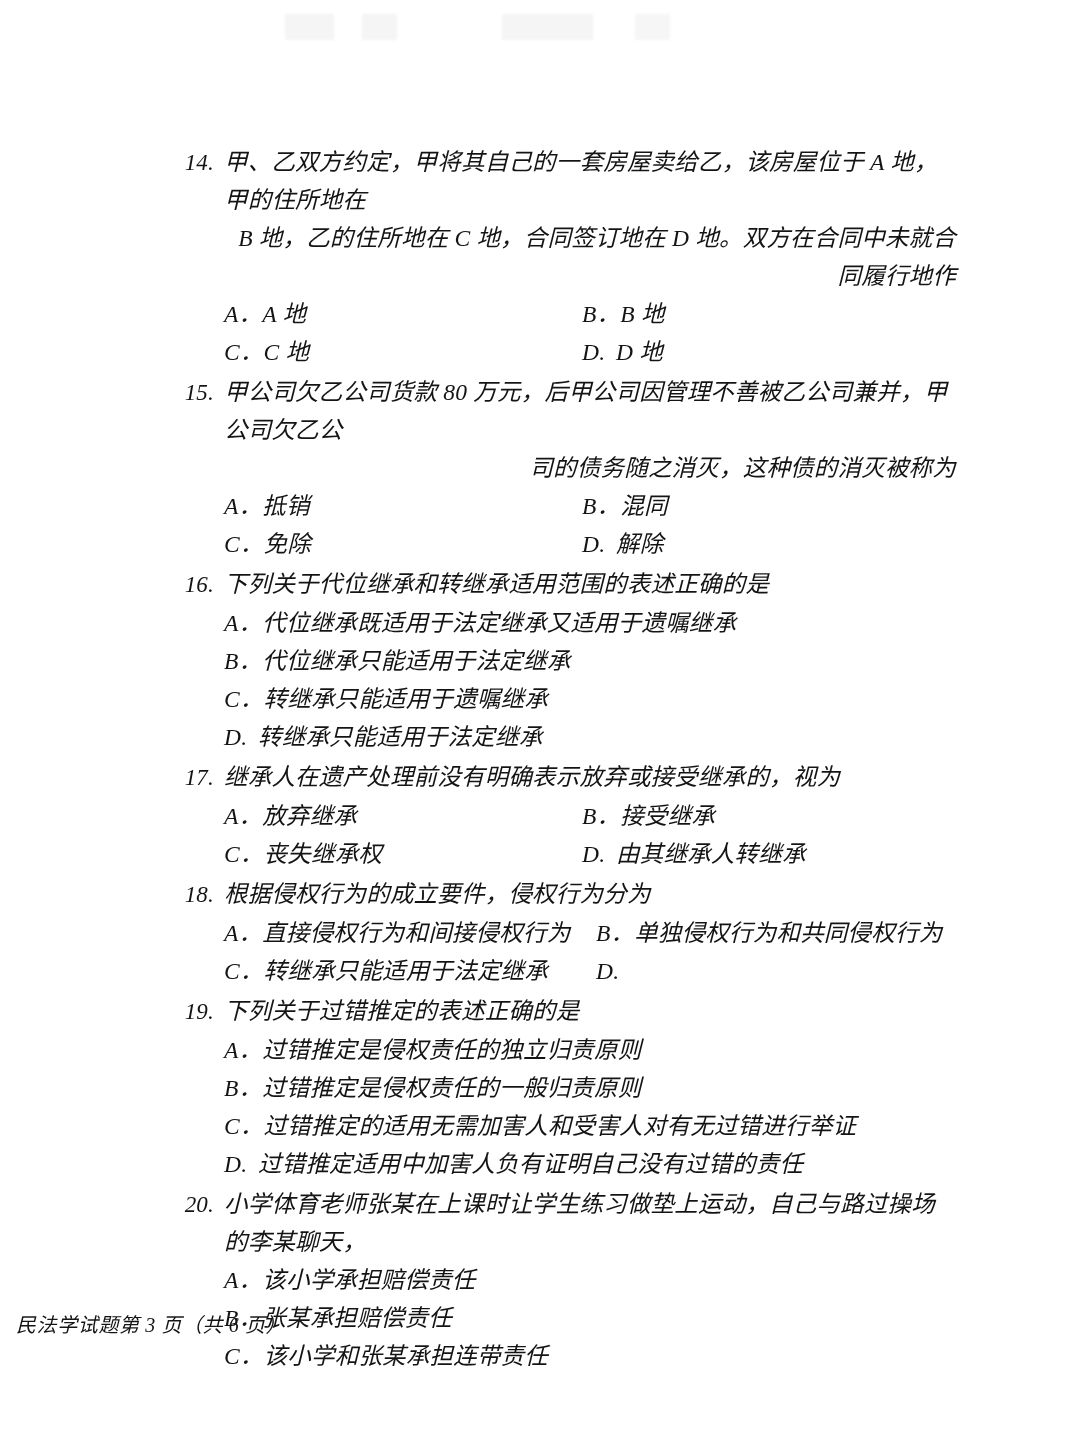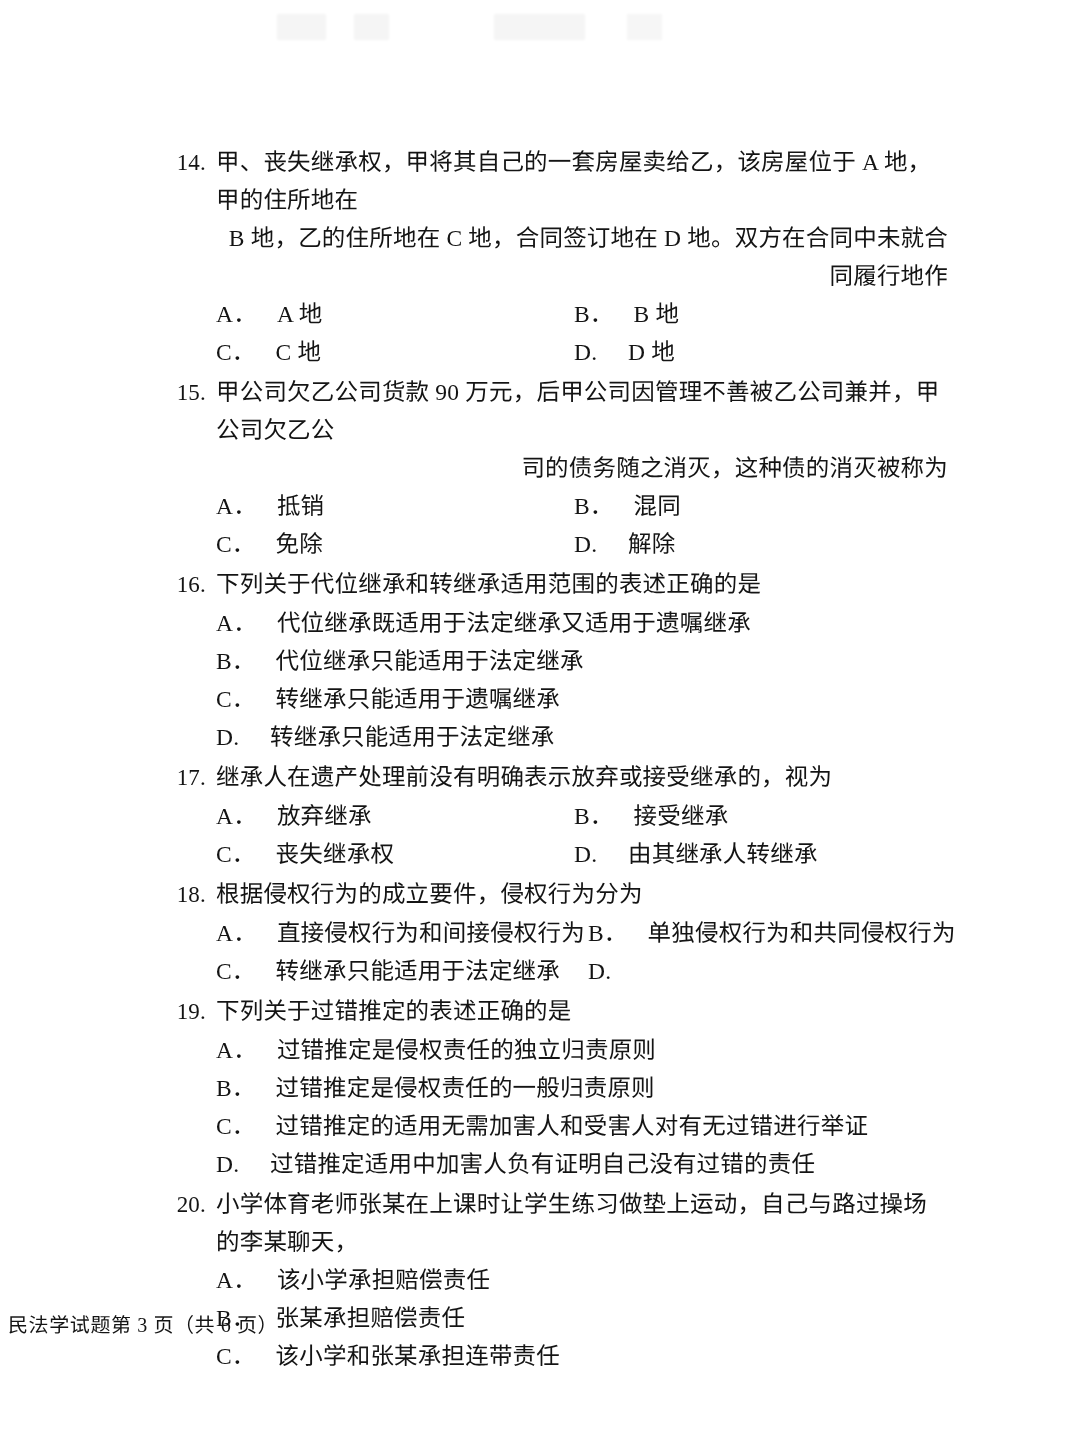--- a/index.html
+++ b/index.html
@@ -36,23 +36,24 @@
         #555 33% 46%,
         transparent 46% 52%,
         #666 52% 57%,
         transparent 57% 100%);
     filter: blur(1.1px);
     pointer-events: none;
   }
 
   .page {
     position: absolute;
-    top: 0; left: 8px;
+    top: 0; left: 16px;
     width: 877px;
     height: 1439px;
+    font-style: italic;
   }
 
   .sheet {
     position: absolute;
     left: 150px;
     top: 143px;
     width: 790px;
   }
 
   
@@ -113,21 +114,20 @@
   }
 
   .opt-letter {
     flex: 0 0 auto;
     min-width: 34px;
     font-family: "Liberation Serif", "DejaVu Serif", serif;
   }
 
   .opt-text {
     flex: 0 1 auto;
-    margin-left: 20px;
   }
 
   
   .opt-two.wide .opt {
     flex: 0 0 372px;
   }
 
   
   .footer {
     position: absolute;
@@ -143,21 +143,21 @@
 <body>
 
 <div class="page">
 
   <div class="scan-ghost"></div>
 
   <div class="sheet" id="question-list">
       <div class="question">
         <div class="q-line">
           <span class="q-num">14.</span>
-          <span class="q-body">甲、丧失继承权，甲将其自己的一套房屋卖给乙，该房屋位于 A 地，甲的住所地在</span>
+          <span class="q-body">甲、乙双方约定，甲将其自己的一套房屋卖给乙，该房屋位于 A 地，甲的住所地在</span>
         </div>
         <div class="q-line">
           <span class="q-body q-cont">B 地，乙的住所地在 C 地，合同签订地在 D 地。双方在合同中未就合同履行地作</span>
         </div>
         <div class="opts">
           <div class="opt-row opt-two">
             <div class="opt">
               <span class="opt-letter">A．</span>
               <span class="opt-text">A 地</span>
             </div>
@@ -174,21 +174,21 @@
             <div class="opt">
               <span class="opt-letter">D.</span>
               <span class="opt-text">D 地</span>
             </div>
           </div>
         </div>
       </div>
       <div class="question">
         <div class="q-line">
           <span class="q-num">15.</span>
-          <span class="q-body">甲公司欠乙公司货款 90 万元，后甲公司因管理不善被乙公司兼并，甲公司欠乙公</span>
+          <span class="q-body">甲公司欠乙公司货款 80 万元，后甲公司因管理不善被乙公司兼并，甲公司欠乙公</span>
         </div>
         <div class="q-line">
           <span class="q-body q-cont">司的债务随之消灭，这种债的消灭被称为</span>
         </div>
         <div class="opts">
           <div class="opt-row opt-two">
             <div class="opt">
               <span class="opt-letter">A．</span>
               <span class="opt-text">抵销</span>
             </div>

